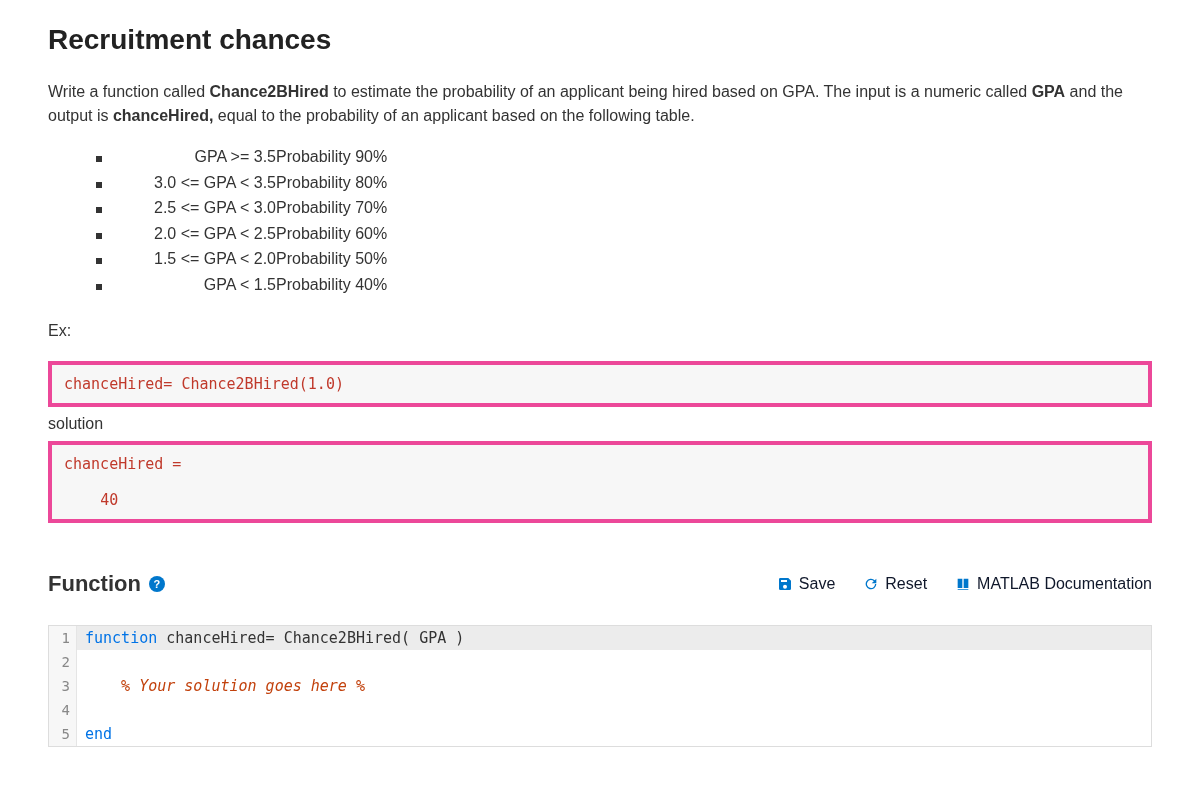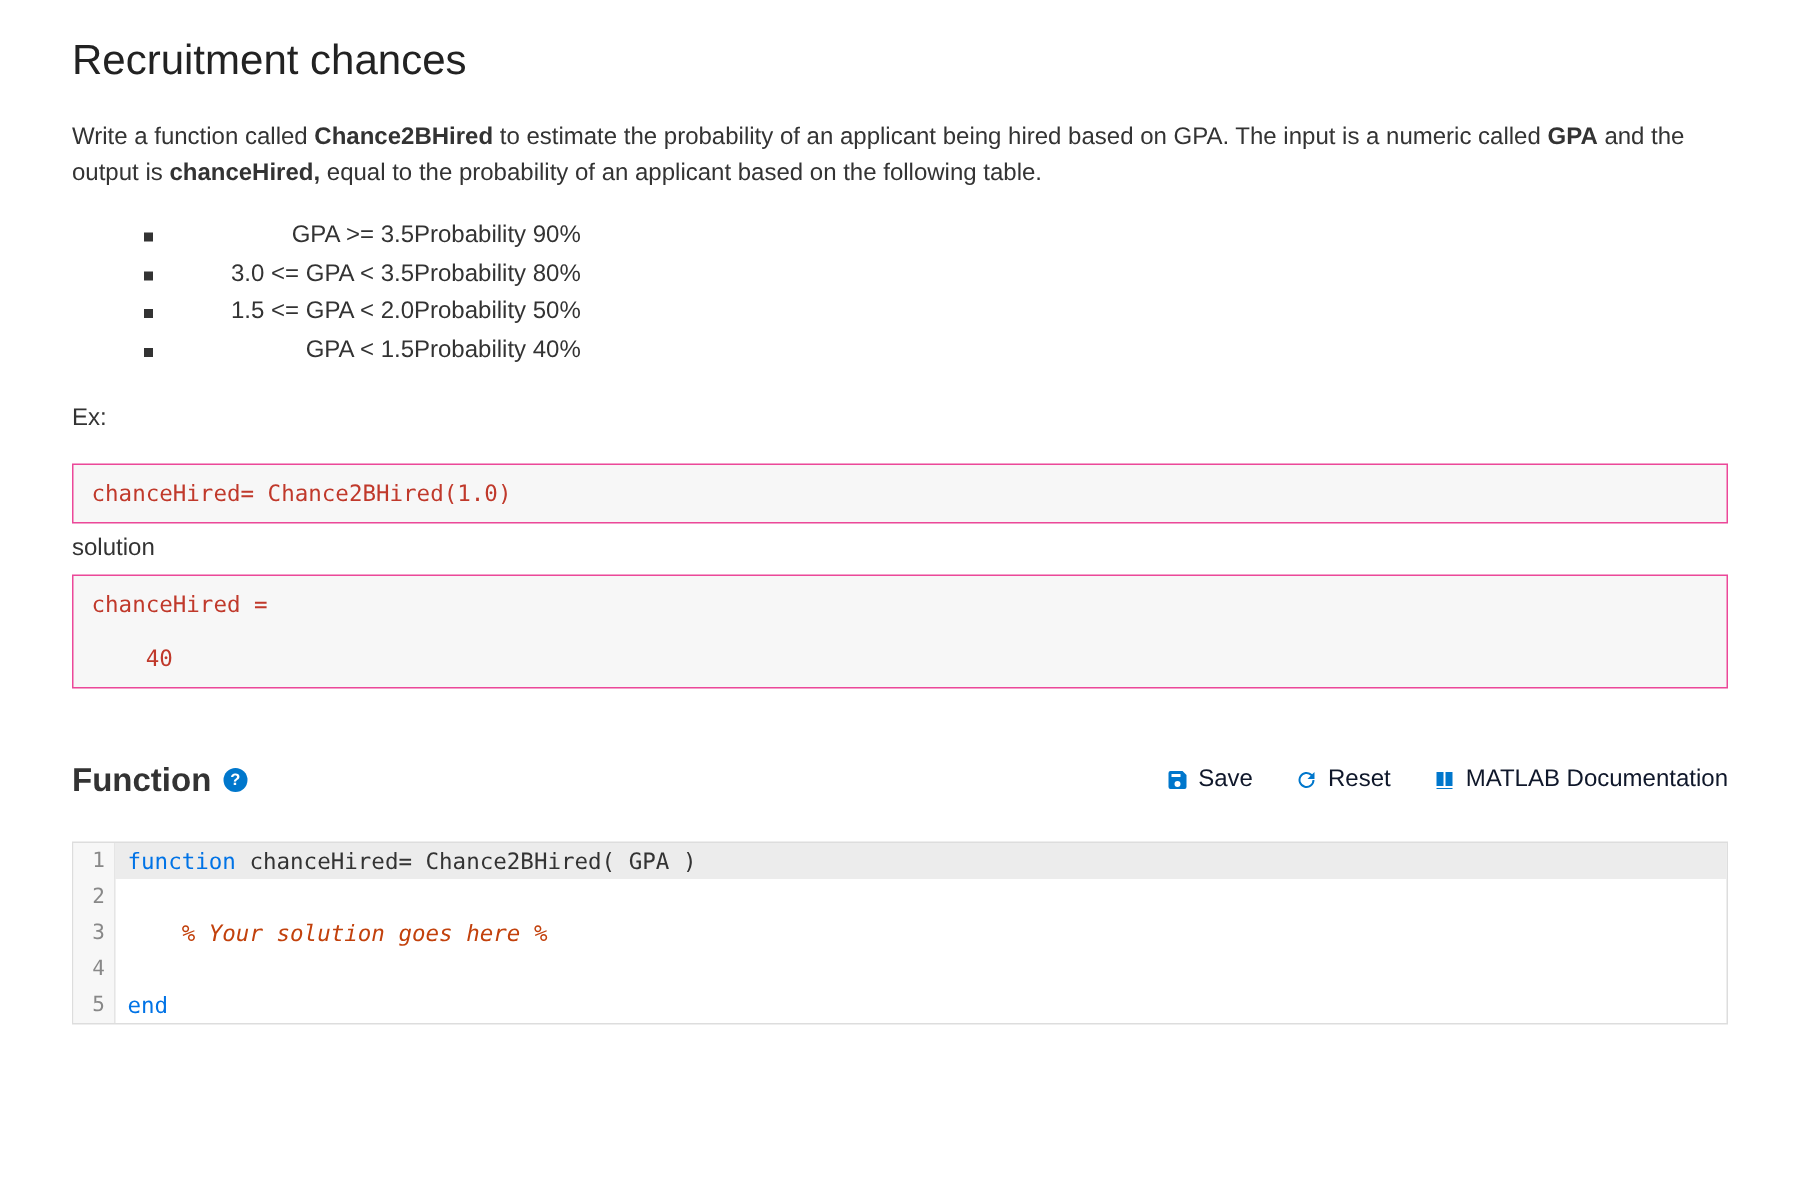--- a/index.html
+++ b/index.html
@@ -6,21 +6,21 @@
   body {
     font-family: Arial, Helvetica, sans-serif;
     font-size: 16px;
     color: #333;
     margin: 0;
     padding: 24px 48px;
     background: #fff;
   }
   h1 {
     font-size: 28px;
-    font-weight: normal;
+    font-weight: bold;
     margin: 0 0 24px 0;
     color: #222;
   }
   .intro {
     line-height: 1.5;
     margin-bottom: 16px;
   }
   .bold { font-weight: bold; }
   .table-container {
     margin-left: 48px;
@@ -45,21 +45,21 @@
     display: inline-block;
     text-align: right;
   }
   .prob { }
   .ex-label {
     margin-top: 24px;
     margin-bottom: 21px;
   }
   pre.codebox {
     background: #f7f7f7;
-    border: 1px solid #ec4899;
+    border: 4px solid #ec4899;
     margin: 0 0 8px 0;
     padding: 10px 12px;
     font-family: Consolas, Menlo, monospace;
     font-size: 15px;
     color: #c0392b;
     white-space: pre-wrap;
   }
   .returns-label { margin: 8px 0; }
   .section-bar {
     display: flex;
@@ -141,20 +141,30 @@
 <div class="table-container">
   <div class="row">
     <span class="bullet"></span>
     <span class="range">GPA &gt;= 3.5</span>
     <span class="prob">Probability  90%</span>
   </div>
   <div class="row">
     <span class="bullet"></span>
     <span class="range">3.0 &lt;= GPA &lt; 3.5</span>
     <span class="prob">Probability  80%</span>
+  </div>
+  <div class="row">
+    <span class="bullet"></span>
+    <span class="range">2.5 &lt;= GPA &lt; 3.0</span>
+    <span class="prob">Probability  70%</span>
+  </div>
+  <div class="row">
+    <span class="bullet"></span>
+    <span class="range">2.0 &lt;= GPA &lt; 2.5</span>
+    <span class="prob">Probability  60%</span>
   </div>
   <div class="row">
     <span class="bullet"></span>
     <span class="range">1.5 &lt;= GPA &lt; 2.0</span>
     <span class="prob">Probability  50%</span>
   </div>
   <div class="row">
     <span class="bullet"></span>
     <span class="range">GPA &lt; 1.5</span>
     <span class="prob">Probability  40%</span>

